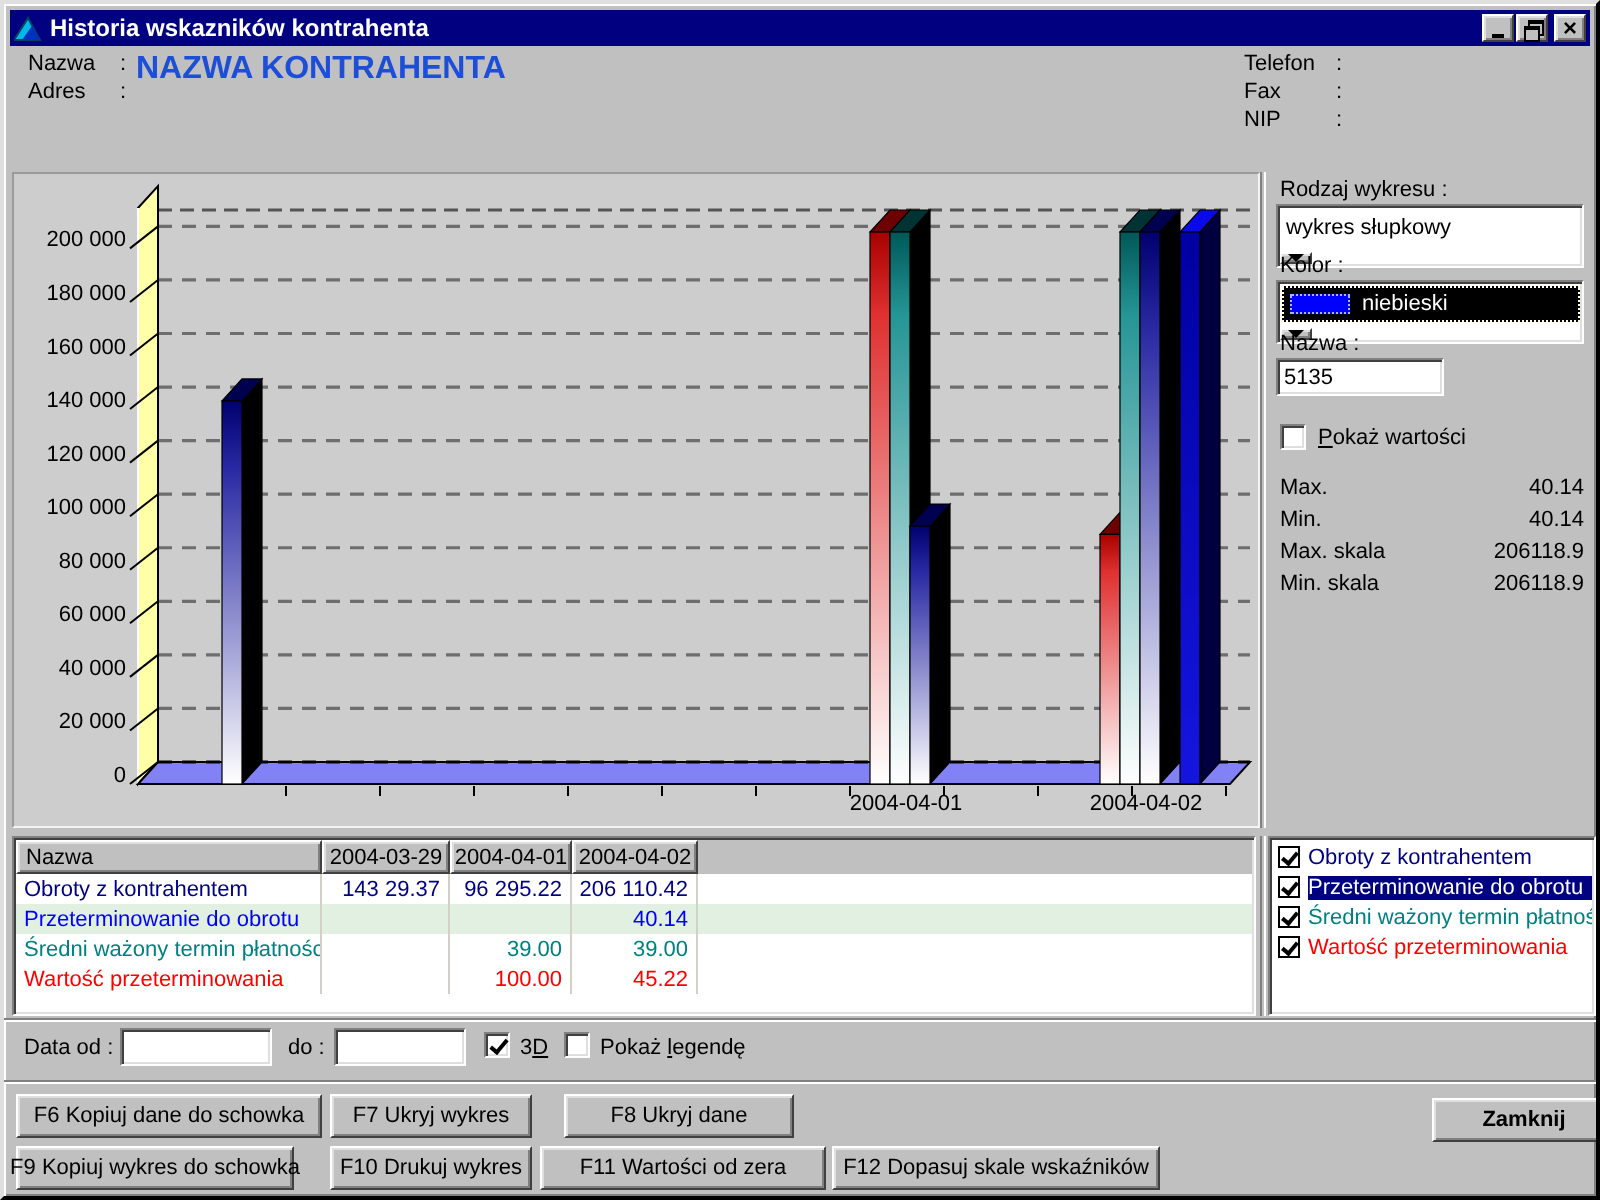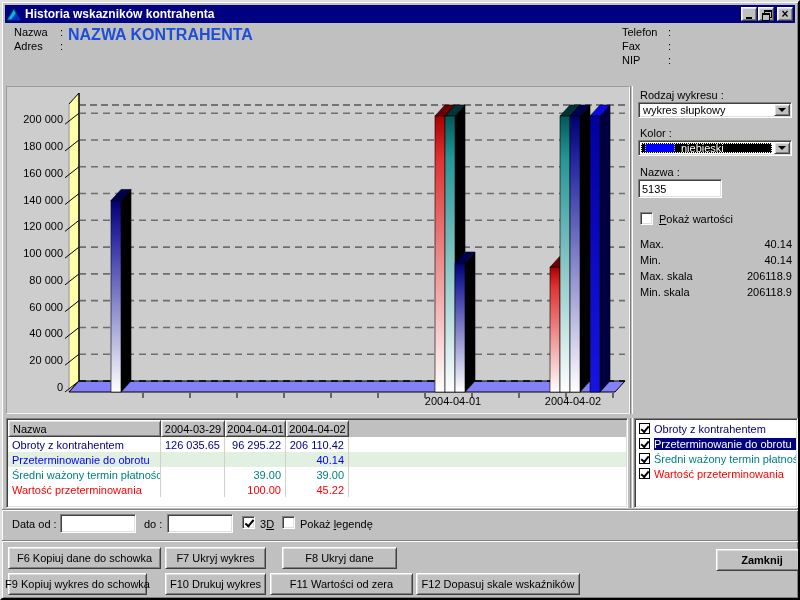--- a/index.html
+++ b/index.html
@@ -29,21 +29,21 @@
                border:1px solid;border-color:#9b9b9b #f4f4f4 #f4f4f4 #9b9b9b;}
   svg text{font-family:"Liberation Sans",sans-serif;font-size:11px;fill:#000;}
   
   .vsep{position:absolute;width:3px;border-left:1px solid #808080;border-right:1px solid #fff;}
   .hsep{position:absolute;left:0;right:0;height:2px;border-top:1px solid #808080;border-bottom:1px solid #fff;}
   
   #side-panel{position:absolute;left:632px;top:84px;width:164px;height:328px;}
   #side-panel .lbl{position:absolute;white-space:nowrap;}
   .sunken{background:#fff;border:1px solid;border-color:#808080 #fff #fff #808080;
           box-shadow:inset 1px 1px 0 #404040, inset -1px -1px 0 #dfdfdf;}
-  .combo{position:absolute;height:16px;display:flex;align-items:stretch;}
+  .combo{position:absolute;height:32px;display:flex;align-items:stretch;flex-direction:column;}
   .combo .combo-text{flex:1;display:flex;align-items:center;padding-left:4px;overflow:hidden;white-space:nowrap;}
   .combo-btn{width:16px;margin:1px;background:#c0c0c0;border:1px solid;border-color:#fff #404040 #404040 #fff;
              box-shadow:inset 1px 1px 0 #dfdfdf, inset -1px -1px 0 #808080;
              display:flex;align-items:center;justify-content:center;}
   .arrow-down{width:0;height:0;border-left:4px solid transparent;border-right:4px solid transparent;border-top:4px solid #000;}
   #combo-kolor .sel{flex:1;margin:2px 1px 2px 2px;background:#000000;border:1px dotted #ffffe0;
                     display:flex;align-items:center;color:#fff;overflow:hidden;white-space:nowrap;}
   #kolor-swatch{width:30px;height:10px;margin:0 6px 0 3px;border:1px dotted #b0b0ff;flex:none;}
   .tfield{position:absolute;height:19px;padding-left:3px;font-size:11px;color:#000;}
   input.tfield{outline:none;}
@@ -264,21 +264,21 @@
   <div id="table-panel" class="sunken">
     <div id="data-table">
         <div class="trow hdr">
           <div class="tcell c0">Nazwa</div>
           <div class="tcell c1">2004-03-29</div>
           <div class="tcell c2">2004-04-01</div>
           <div class="tcell c3">2004-04-02</div>
         </div>
         <div class="trow">
           <div class="tcell c0" style="color: rgb(0, 0, 128);">Obroty z kontrahentem</div>
-          <div class="tcell c1" style="color: rgb(0, 0, 128);">126 035.65</div>
+          <div class="tcell c1" style="color: rgb(0, 0, 128);">143 29.37</div>
           <div class="tcell c2" style="color: rgb(0, 0, 128);">96 295.22</div>
           <div class="tcell c3" style="color: rgb(0, 0, 128);">206 110.42</div>
         </div>
         <div class="trow" style="background: rgb(226, 240, 226);">
           <div class="tcell c0" style="color: rgb(0, 0, 255);">Przeterminowanie do obrotu</div>
           <div class="tcell c1" style="color: rgb(0, 0, 255);"></div>
           <div class="tcell c2" style="color: rgb(0, 0, 255);"></div>
           <div class="tcell c3" style="color: rgb(0, 0, 255);">40.14</div>
         </div>
         <div class="trow">

